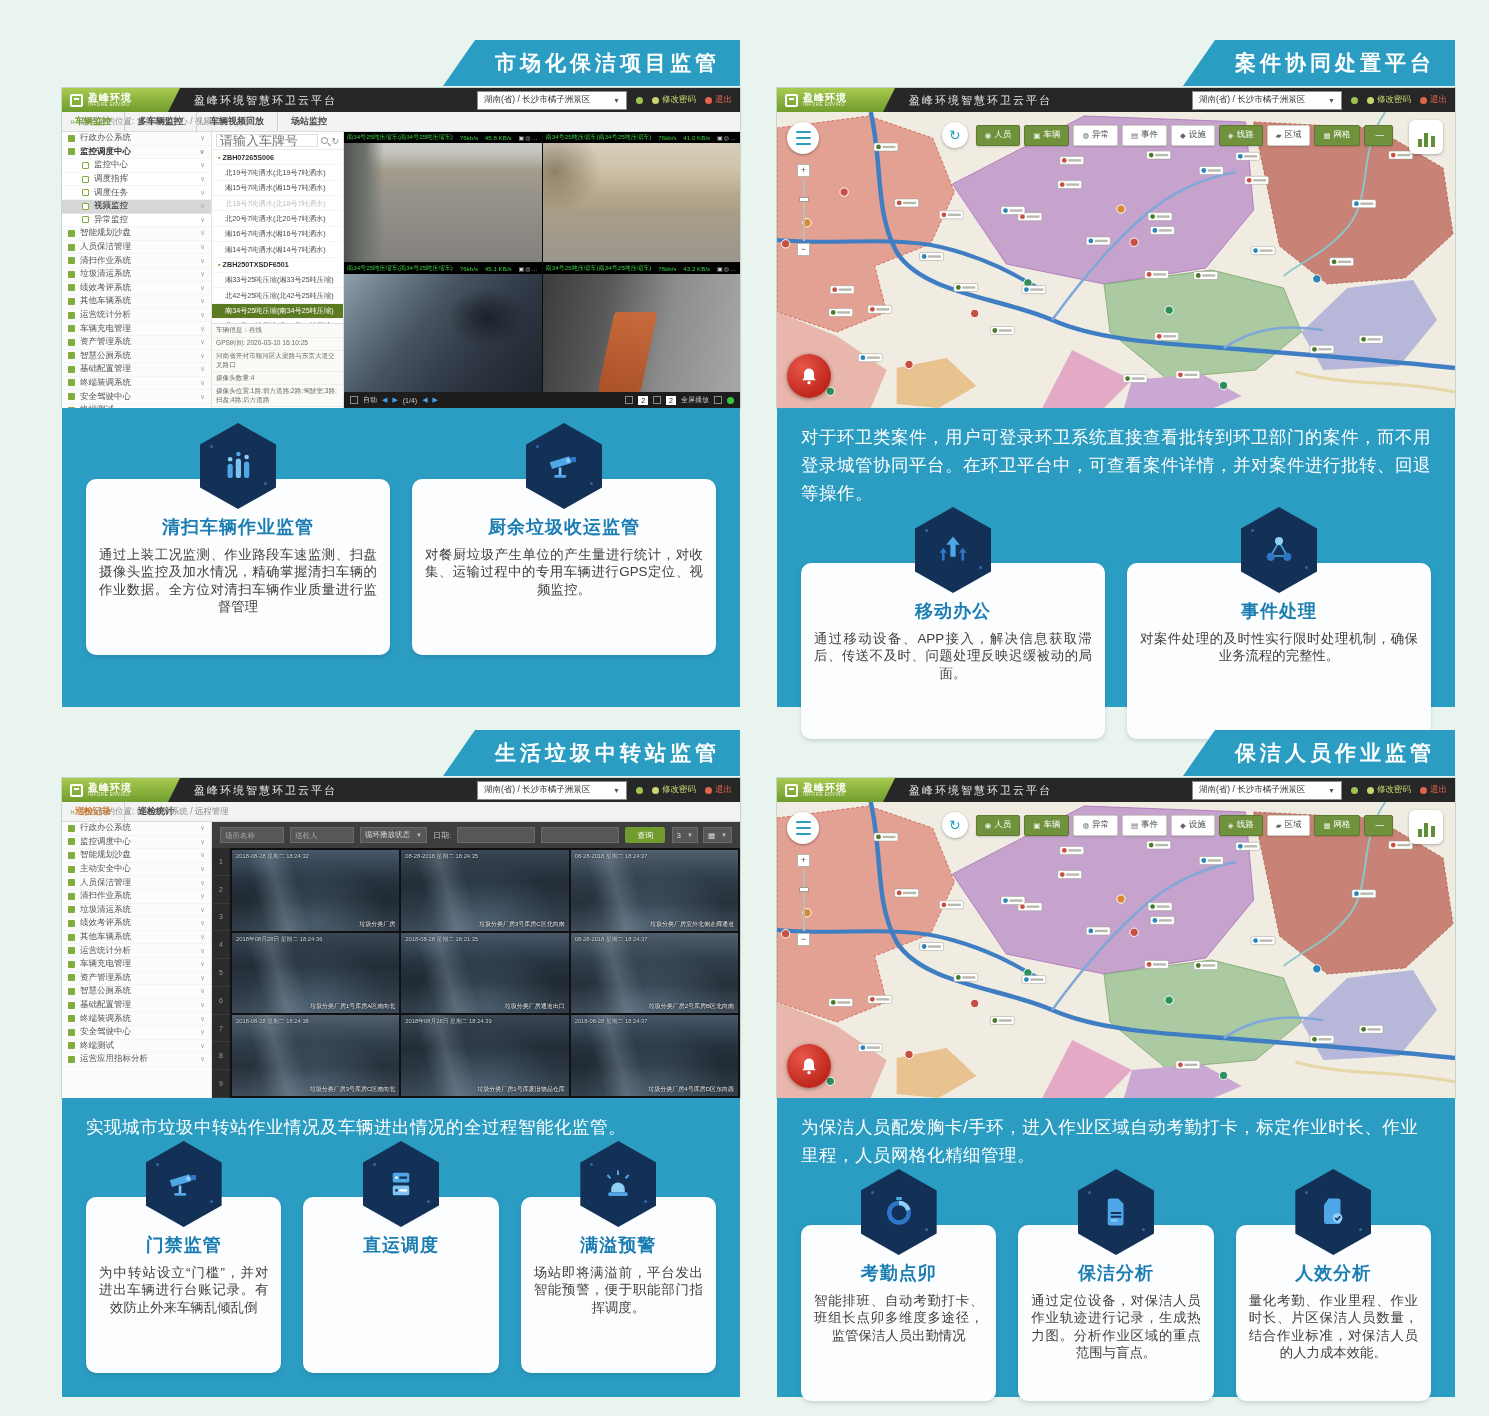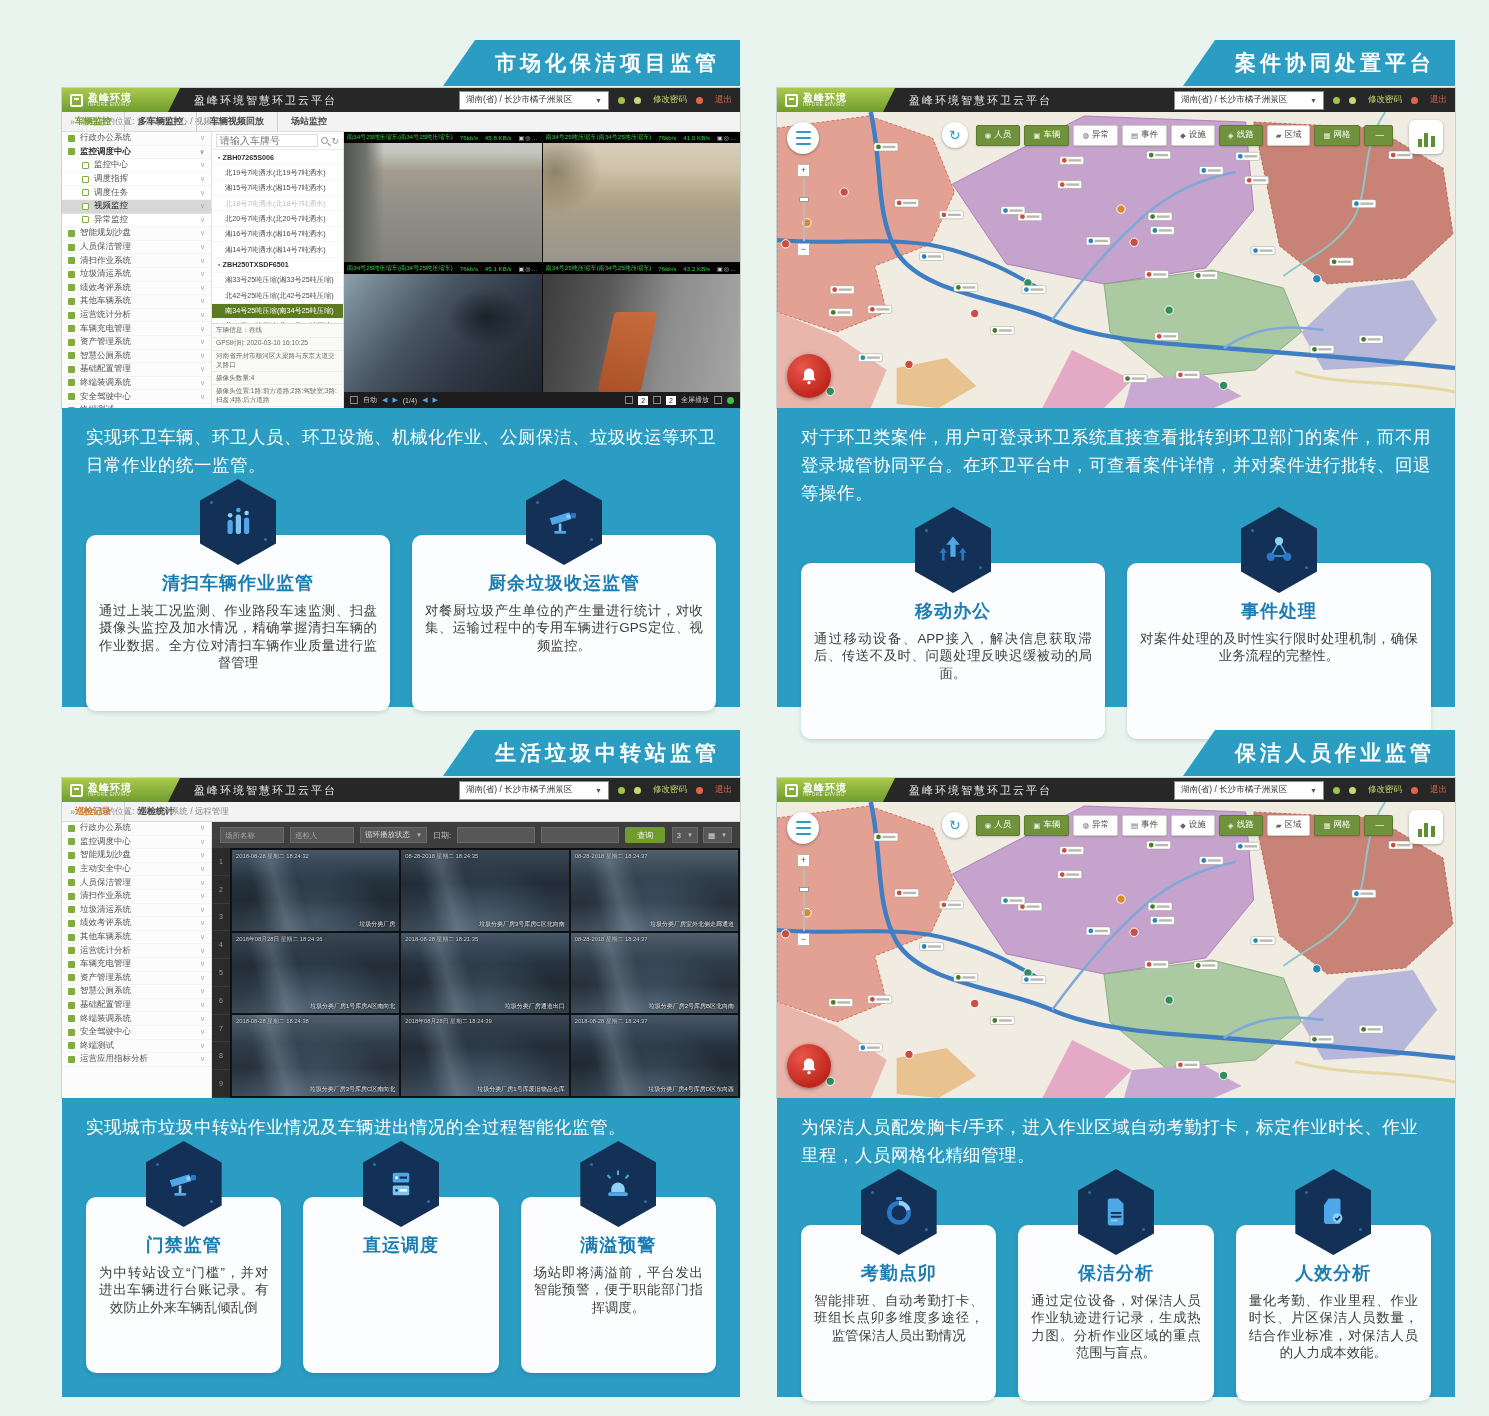--- a/index.html
+++ b/index.html
@@ -27,21 +27,21 @@
   .logo{width:118px;height:24px;background:linear-gradient(180deg,#a9ca4f,#6f9c2d);clip-path:polygon(0 0,100% 0,calc(100% - 12px) 100%,0 100%);display:flex;align-items:center;gap:5px;padding-left:8px}
   .logo-mark{width:13px;height:13px;border:2px solid #fff;border-radius:2px;position:relative}
   .logo-mark:before{content:"";position:absolute;left:2px;top:2px;right:2px;height:2px;background:#fff}
   .logo-txt{display:flex;flex-direction:column;line-height:1}
   .logo-cn{font-size:10px;font-weight:bold;color:#fff;letter-spacing:1px}
   .logo-en{font-size:4.5px;color:#eef3e2;letter-spacing:.5px}
   .app-title{color:#e9e9e9;font-size:11px;margin-left:14px;letter-spacing:2px}
   .head-right{margin-left:auto;display:flex;align-items:center;gap:9px;padding-right:8px}
   .region{background:#fff;border:1px solid #8a8a8a;font-size:8.5px;color:#333;padding:2.5px 6px;display:flex;align-items:center;gap:12px;min-width:150px;justify-content:space-between}
   .region .caret{font-size:7px;color:#555}
-  .head-link{font-size:8.5px;display:flex;align-items:center;gap:12px}
+  .head-link{font-size:8.5px;display:flex;align-items:center;gap:3px}
   .hl-user{color:#9fc44e}.hl-pwd{color:#c9d86e}.hl-out{color:#e2654a}
   .dot-ic{width:7px;height:7px;border-radius:50%;display:inline-block}
   .crumb-bar{height:20px;background:#f3f3f3;border-bottom:1px solid #dcdcdc;display:flex;align-items:center;font-size:8.5px;color:#8a8a8a;padding:0 8px;gap:6px;position:relative}
   .crumb-arrow{color:#7aa33a;font-size:9px}
   .tabs{position:absolute;left:0;right:16px;display:flex;}
   .tab{padding:0 13px;font-size:9px;font-weight:bold;color:#4a4a4a;line-height:19px;cursor:pointer}
   .tab+.tab{border-left:1px solid #cfcfcf}
   .tab.active{color:#6f9c2d}
   .tabs-warm .tab.active{color:#d07a2a}
   .app-body{display:flex;height:276px;background:#fff}
@@ -50,21 +50,21 @@
   .side-item{height:13.6px;display:flex;align-items:center;padding:0 6px;font-size:8.5px;color:#555;border-bottom:1px dotted #ececec;white-space:nowrap}
   .side-item .mi{width:7px;height:7px;background:#7fae3f;border-radius:1px;margin-right:5px;flex:none}
   .side-item .chev{margin-left:auto;color:#a8a8a8;font-size:7px}
   .side-item.open{color:#333;font-weight:bold}
   .side-item.sub{padding-left:20px;background:#fff}
   .side-item.sub .mi{background:#fff;border:1.5px solid #7fae3f}
   .side-item.sub.active{background:#d7d7d7;color:#222}
   
   .tree{width:132px;border-right:1px solid #e2e2e2;display:flex;flex-direction:column;background:#fff;flex:none}
   .tree-search{height:18px;display:flex;align-items:center;gap:3px;padding:0 4px;border-bottom:1px solid #ececec}
-  .tree-search input{flex:1;min-width:0;height:13px;border:1px solid #ddd;font-size:10px;padding:0 3px;color:#444}
+  .tree-search input{flex:1;min-width:0;height:13px;border:1px solid #ddd;font-size:13px;padding:0 3px;color:#444}
   .mag{width:7px;height:7px;border:1.4px solid #8a8a8a;border-radius:50%;position:relative;flex:none}
   .mag:after{content:"";position:absolute;width:4px;height:1.4px;background:#8a8a8a;transform:rotate(45deg);left:5px;top:6px}
   .refr{color:#8a8a8a;font-size:9px;flex:none}
   .tree-list{flex:1;overflow:hidden}
   .tree-item{padding:2.5px 3px 2.5px 13px;font-size:7.2px;color:#4a4a4a;line-height:1.3;border-bottom:1px solid #f5f5f5}
   .tree-item.group{padding-left:6px;color:#2f2f2f;font-weight:bold}
   .tree-item.group:before{content:"▪ ";color:#6f9c2d}
   .tree-item.active{background:#5c7a22;color:#fff}
   .tree-item.dim{color:#bdbdbd}
   .tree-info{border-top:1px solid #dcdcdc;background:#fafaf7;padding:1px 0}
@@ -445,21 +445,20 @@
               <span class="numbox">2</span>
               <span>全屏播放</span>
               <span class="sq"></span>
               <span class="grn"></span>
             </div>
           </div>
         </div>
       </div>
     </div>
     <div class="panel">
-      <div class="desc">实现环卫车辆、环卫人员、环卫设施、机械化作业、公厕保洁、垃圾收运等环卫日常作业的统一监管。</div>
       <div class="cards">
         <div class="card">
           <div class="hex hexdots">
                 <svg>
                   <use href="#ic-work-stats"></use>
                 </svg>
               </div>
           <h3>清扫车辆作业监管</h3>
           <p>通过上装工况监测、作业路段车速监测、扫盘摄像头监控及加水情况，精确掌握清扫车辆的作业数据。全方位对清扫车辆作业质量进行监督管理</p>
         </div>

